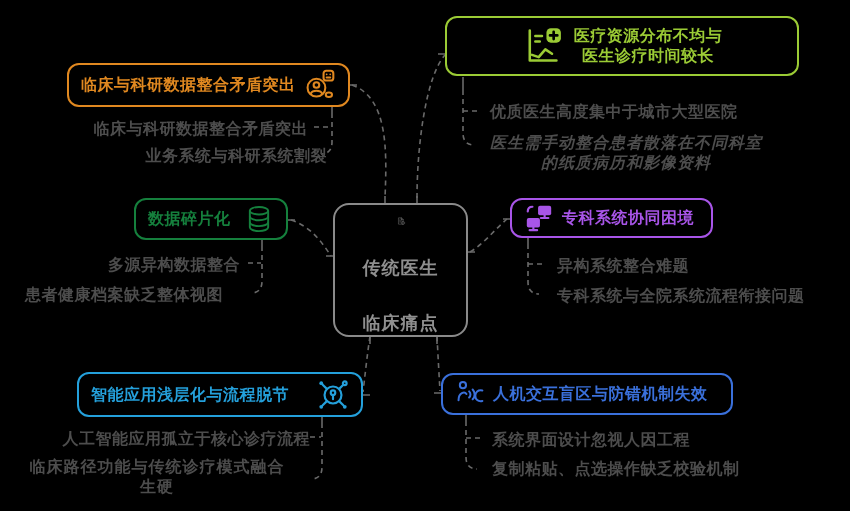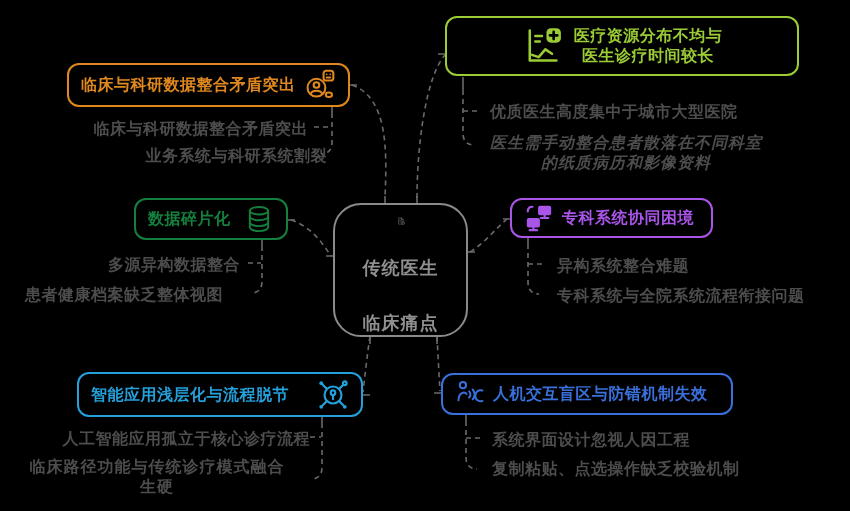--- a/index.html
+++ b/index.html
@@ -20,21 +20,21 @@
   }
   .node svg{flex:0 0 auto;display:block;}
   .icon-stroke{fill:none;stroke:currentColor;stroke-width:2.3;stroke-linecap:round;stroke-linejoin:round;}
   .sub{
     position:absolute;z-index:1;font-size:16px;font-weight:700;letter-spacing:0.5px;
     color:#4d4d4d;white-space:nowrap;line-height:19px;cursor:pointer;
   }
   .sub.wrap{white-space:normal;text-align:center;line-height:20px;letter-spacing:1px;}
   #center-node{
     position:absolute;left:333px;top:203px;width:135px;height:134px;z-index:2;box-sizing:border-box;
-    background:#000;border:2px solid #8a8a8a;border-radius:28px;
+    background:#000;border:2px solid #8a8a8a;border-radius:16px;
     display:flex;flex-direction:column;align-items:center;padding-top:12px;cursor:pointer;gap:32px;
   }
   #center-node .ctitle{
     color:#8f8f8f;font-size:18px;font-weight:700;letter-spacing:1px;line-height:23px;text-align:center;
   }
   .col{display:flex;flex-direction:column;align-items:center;}
 </style>
 </head>
 <body>
 

